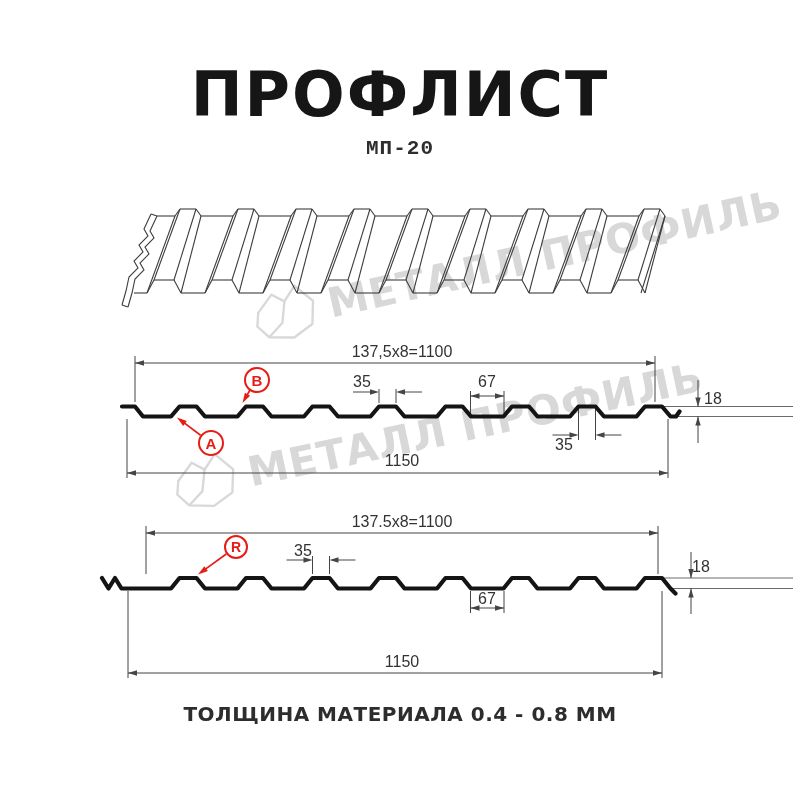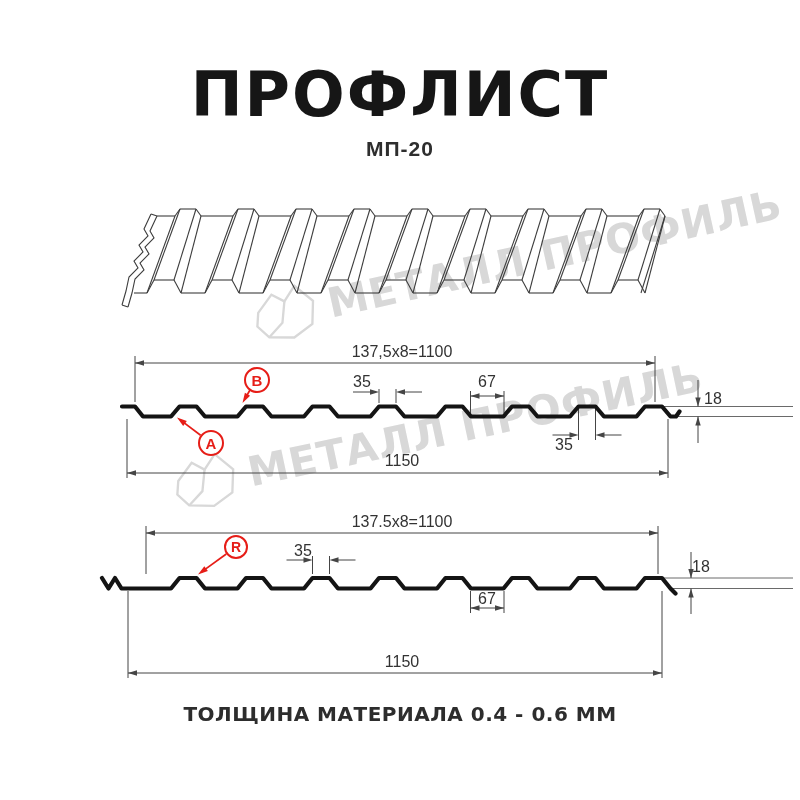--- a/index.html
+++ b/index.html
@@ -7,21 +7,21 @@
     position:relative;width:800px;height:800px;background:#ffffff;
     font-family:"Liberation Sans", sans-serif;overflow:hidden;
   }
   header{position:absolute;top:0;left:0;width:800px;text-align:center;}
   h1{
     margin:58px 0 0 0;font-size:62px;font-weight:bold;color:#161616;
     letter-spacing:2px;font-family:"DejaVu Sans","Liberation Sans",sans-serif;
   }
   .subtitle{
     margin-top:6px;font-size:21px;font-weight:600;color:#2e2e2e;letter-spacing:1px;
-    font-family:Liberation Sans, sans-serif;
+    font-family:Liberation Mono, monospace;
   }
   .wm{
     position:absolute;display:flex;align-items:center;gap:10px;
     color:#d8d8d8;font-weight:bold;font-size:41px;white-space:nowrap;
     transform-origin:left center;letter-spacing:1px;
     font-family:"DejaVu Sans","Liberation Sans",sans-serif;z-index:0;
   }
   .wm svg{flex:0 0 auto;}
   #dwg{position:absolute;left:0;top:0;z-index:1;}
   .dim{
@@ -258,13 +258,13 @@
     <polygon points="662,673 653,670.3 653,675.7" fill="#454545"></polygon>
     <path d="M102,578 L108.5,588.5 L115,578 L121.5,588.5 L171,588.5 L179.5,578 L196.5,578 L205,588.5 L237.5,588.5 L246,578 L263,578 L271.5,588.5 L304,588.5 L312.5,578 L329.5,578 L338,588.5 L370.5,588.5 L379,578 L396,578 L404.5,588.5 L437,588.5 L445.5,578 L462.5,578 L471,588.5 L503.5,588.5 L512,578 L529,578 L537.5,588.5 L570,588.5 L578.5,578 L595.5,578 L604,588.5 L636.5,588.5 L645,578 L662,578 L670.5,588.5 L670.5,588.5 L675.5,593.5" fill="none" stroke="#141414" stroke-width="4.2" stroke-linejoin="round" stroke-linecap="round"></path>
     <line x1="226.3" y1="554" x2="201.2393934385136" y2="572.1534429155644" stroke="#e61d17" stroke-width="1.7"></line>
     <polygon points="198,574.5 204.33856578295726,566.2040622100257 207.8584014096107,571.0631523677961" fill="#e61d17"></polygon>
   </svg>
 
 <div class="callout" style="left:198px;top:430px;">A</div>
 <div class="callout" style="left:244px;top:367px;">B</div>
 <div class="callout" style="left:224px;top:535px;width:24px;height:24px;font-size:14px;">R</div>
 
-<footer>ТОЛЩИНА МАТЕРИАЛА 0.4 - 0.6 ММ</footer>
+<footer>ТОЛЩИНА МАТЕРИАЛА 0.4 - 0.8 ММ</footer>
 
 </body></html>

